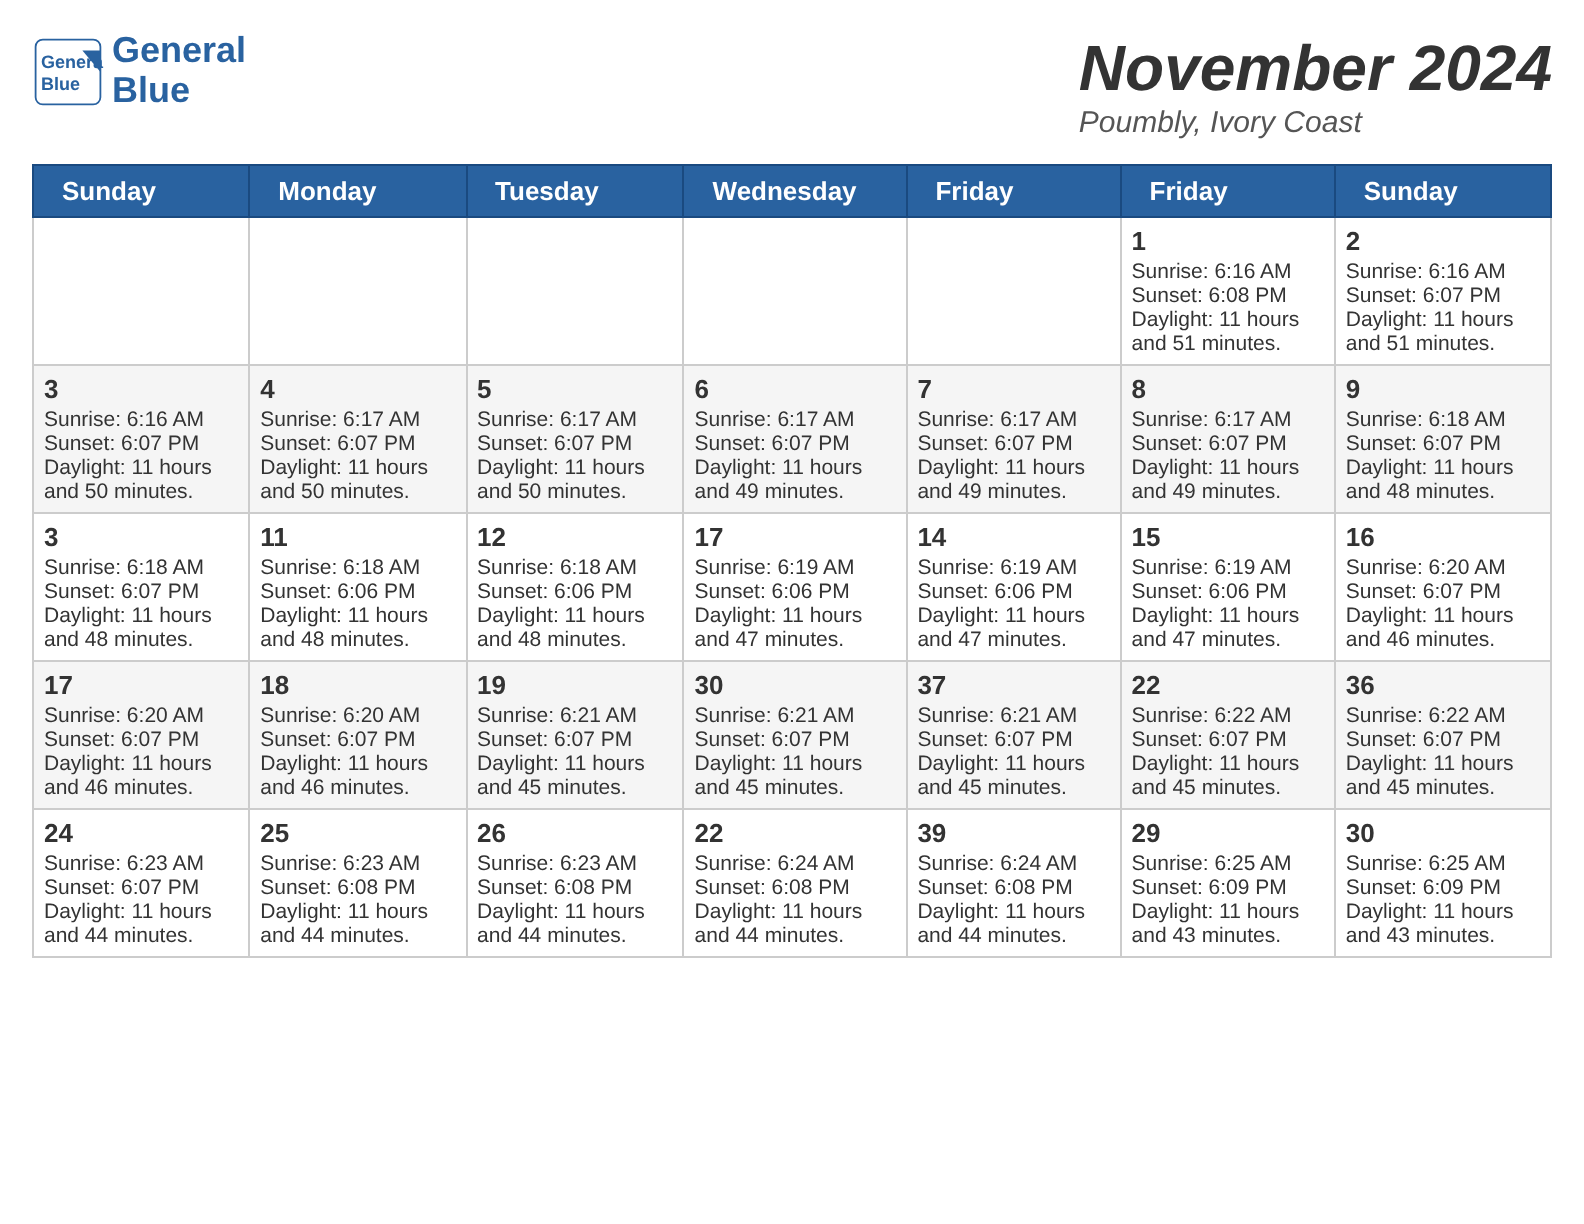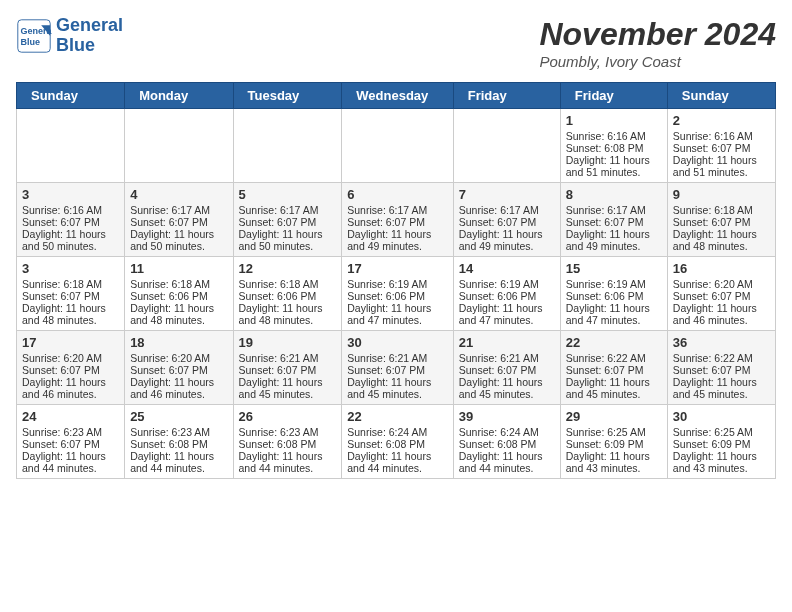--- a/index.html
+++ b/index.html
@@ -240,21 +240,21 @@
           <div>Sunset: 6:07 PM</div>
           <div>Daylight: 11 hours and 45 minutes.</div>
         </td>
         <td>
           <span class="day-number">30</span>
           <div>Sunrise: 6:21 AM</div>
           <div>Sunset: 6:07 PM</div>
           <div>Daylight: 11 hours and 45 minutes.</div>
         </td>
         <td>
-          <span class="day-number">21</span>
+          <span class="day-number">37</span>
           <div>Sunrise: 6:21 AM</div>
           <div>Sunset: 6:07 PM</div>
           <div>Daylight: 11 hours and 45 minutes.</div>
         </td>
         <td>
           <span class="day-number">22</span>
           <div>Sunrise: 6:22 AM</div>
           <div>Sunset: 6:07 PM</div>
           <div>Daylight: 11 hours and 45 minutes.</div>
         </td>

